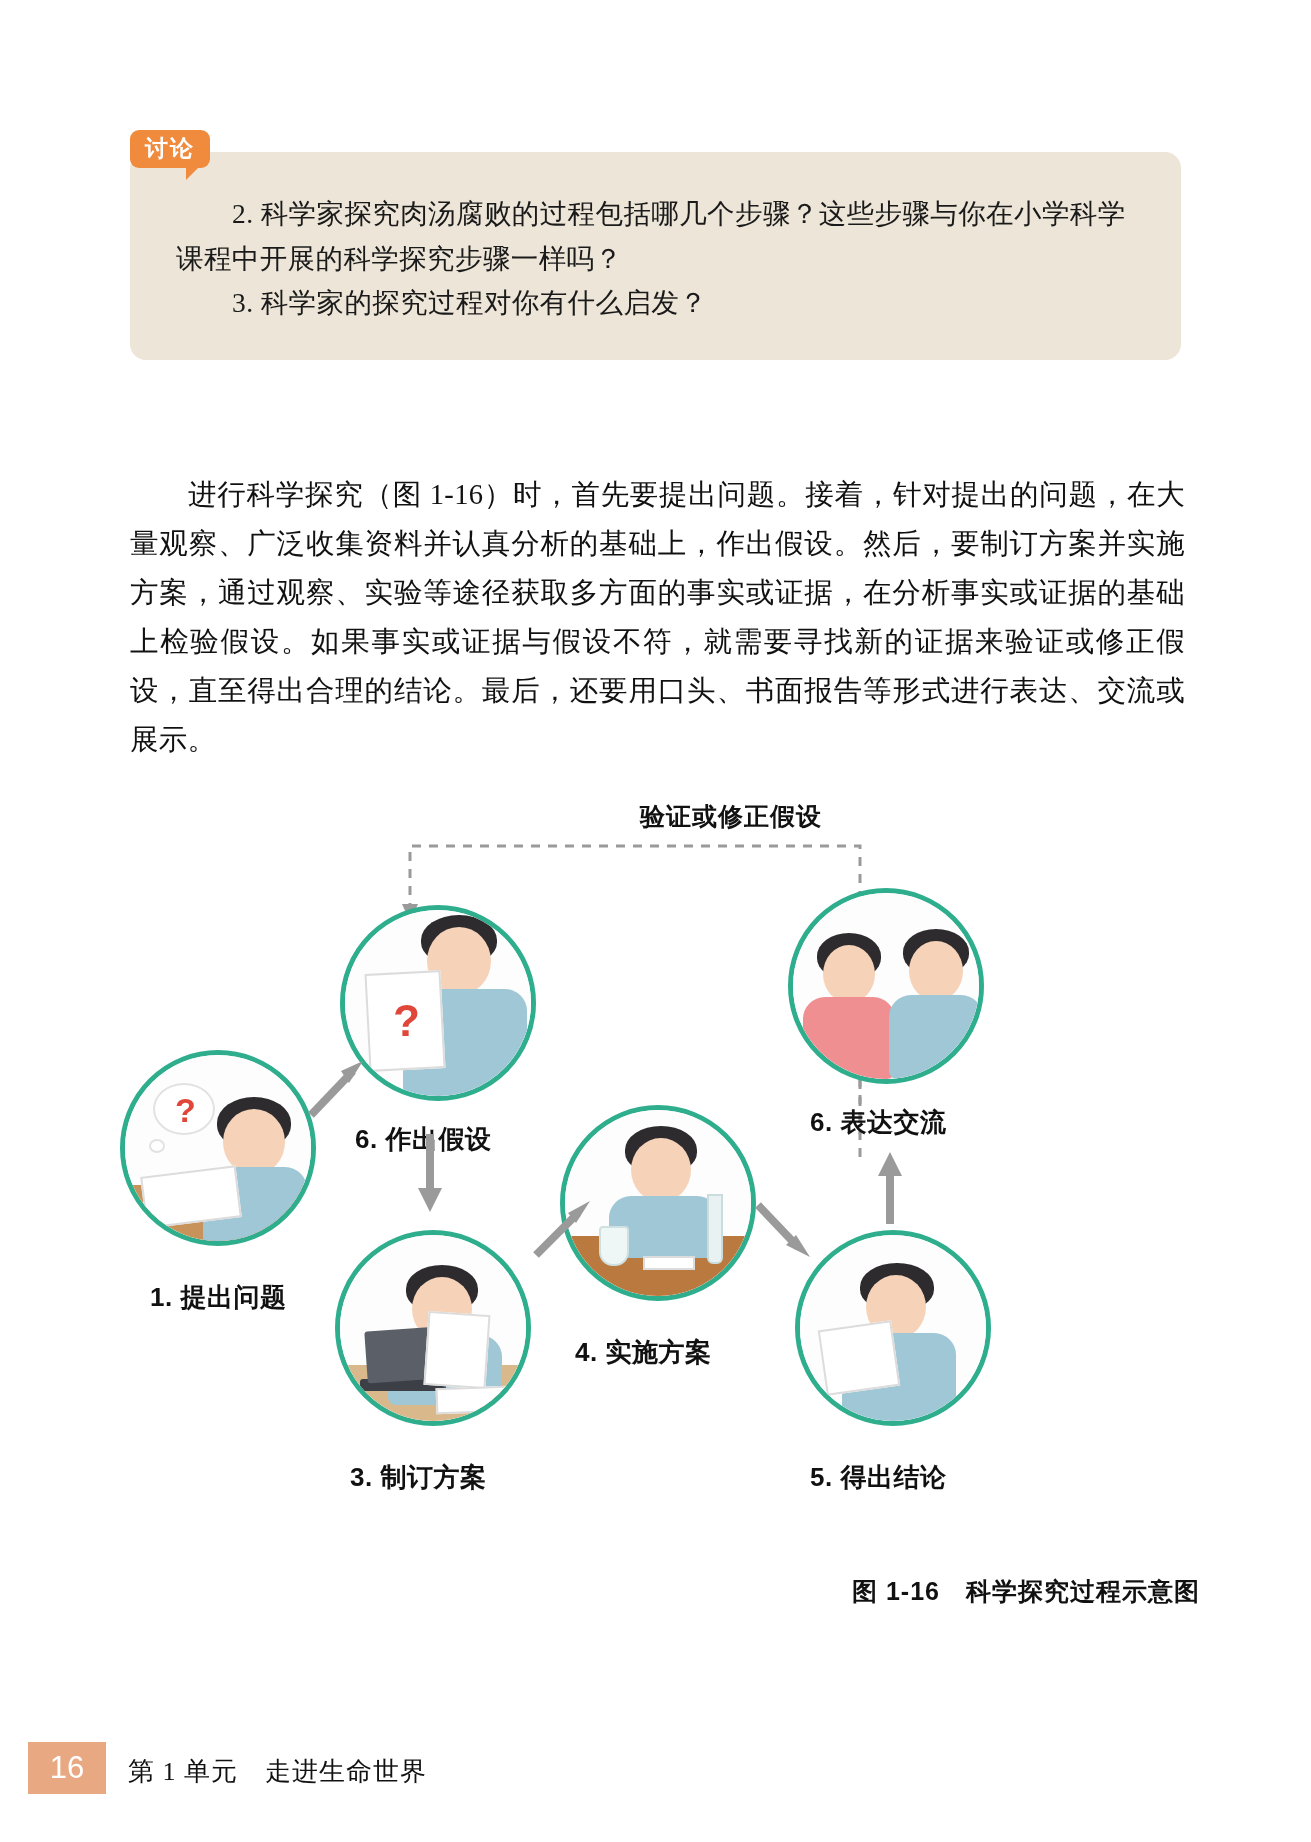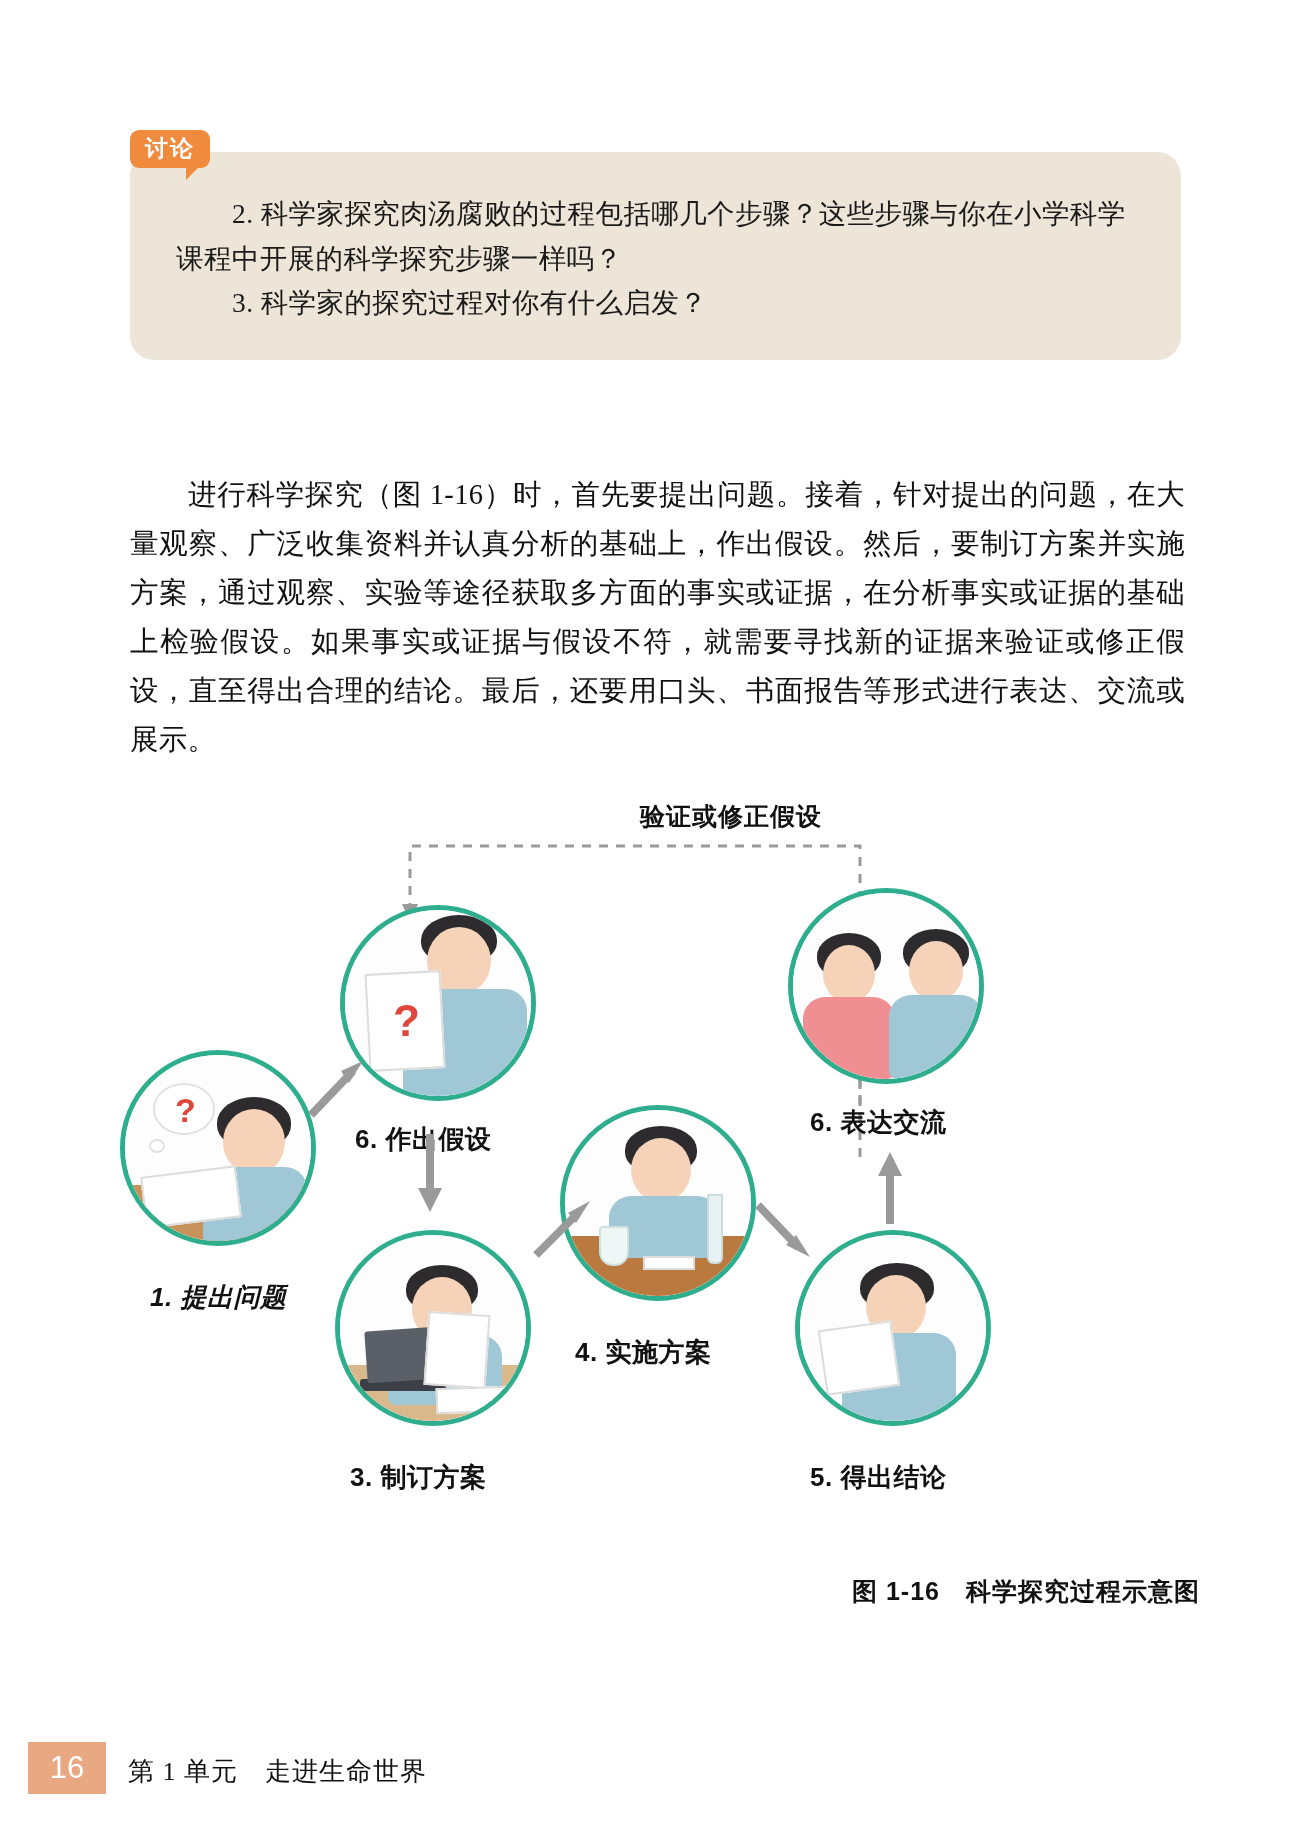--- a/index.html
+++ b/index.html
@@ -15,21 +15,21 @@
 
   
   .discuss-wrap {
     position: absolute;
     left: 130px;
     top: 152px;
     width: 1051px;
   }
   .discuss-box {
     background: #ece5d8;
-    border-radius: 24px;
+    border-radius: 16px;
     padding: 40px 46px 34px 46px;
     position: relative;
   }
   .discuss-tag {
     position: absolute;
     left: 0px;
     top: -22px;
     background: #f08a3c;
     color: #ffffff;
     font-family: "Liberation Sans", sans-serif;
@@ -234,21 +234,21 @@
     <div class="thought" style="left:28px; top:28px; width:62px; height:52px;"></div>
     <div class="p-q" style="left:50px; top:36px; font-size:34px;">?</div>
     <div class="thought" style="left:24px; top:84px; width:16px; height:14px;"></div>
     <div class="person" style="left:74px; bottom:0; width:118px; height:150px;">
       <div class="p-hair" style="left:18px; top:6px; width:74px; height:52px;"></div>
       <div class="p-head" style="left:24px; top:18px; width:62px; height:66px;"></div>
       <div class="p-body p-shirt-blue" style="left:4px; top:76px; width:104px; height:78px;"></div>
     </div>
     <div class="p-paper" style="left:18px; bottom:18px; width:96px; height:52px;"></div>
   </div>
-  <div class="node-label" style="left:40px; top:480px;font-style:italic;">1. 提出问题</div>
+  <div class="node-label" style="left:40px; top:480px;">1. 提出问题</div>
 
   <div class="node" style="left:230px; top:105px;">
     <div class="sky"></div>
     <div class="person" style="left:40px; bottom:0; width:150px; height:185px;">
       <div class="p-hair" style="left:36px; top:4px; width:76px; height:50px;"></div>
       <div class="p-head" style="left:42px; top:16px; width:64px; height:68px;"></div>
       <div class="p-body p-shirt-blue" style="left:18px; top:78px; width:124px; height:108px;"></div>
     </div>
     <div class="p-paper" style="left:22px; top:62px; width:76px; height:98px; transform:rotate(-3deg);"></div>
     <div class="p-q" style="left:48px; top:86px; font-size:44px;">?</div>

